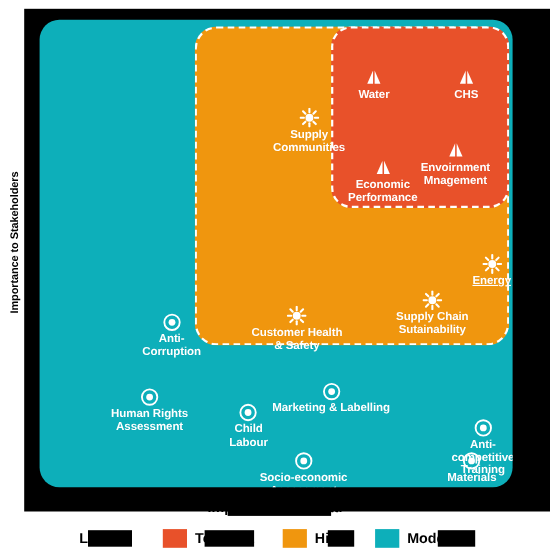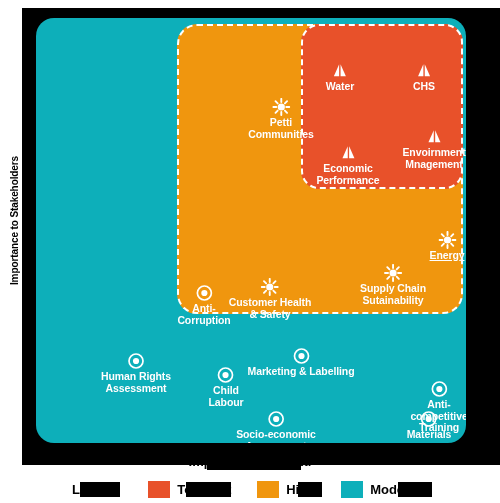--- a/index.html
+++ b/index.html
@@ -101,21 +101,21 @@
 </head>
 <body>
 
 <div id="backdrop"></div>
 
 <div id="plot">
 
   <div id="zone-high"></div>
   <div id="zone-top"></div>
 
-  <div class="marker" style="left:120px;top:243px;margin-left:48px;">
+  <div class="marker" style="left:120px;top:243px;">
     <span class="glyph">
       <svg viewBox="0 0 18 18" width="18" height="18">
           <circle cx="9" cy="9" r="7" fill="none" stroke="#fff" stroke-width="1.7"></circle>
           <circle cx="9" cy="9" r="3.1" fill="#fff"></circle>
         </svg>
     </span>
     <span class="label">Anti-
 Corruption</span>
   </div>
 
@@ -192,21 +192,21 @@
             <line x1="9" y1="14" x2="9" y2="17.1"></line>
           <line x1="0.9" y1="9" x2="4" y2="9"></line>
             <line x1="14" y1="9" x2="17.1" y2="9"></line>
           <line x1="3.2" y1="3.2" x2="5.4" y2="5.4"></line>
             <line x1="12.6" y1="12.6" x2="14.8" y2="14.8"></line>
           <line x1="14.8" y1="3.2" x2="12.6" y2="5.4"></line>
             <line x1="5.4" y1="12.6" x2="3.2" y2="14.8"></line>
         </g>
       </svg>
     </span>
-    <span class="label">Petti
+    <span class="label">Supply
 Communities</span>
   </div>
 
 
 
   <div class="marker" style="left:411px;top:190px;text-decoration:underline;">
     <span class="glyph">
       <svg viewBox="0 0 18 18" width="18" height="18">
         <circle cx="9" cy="9" r="3.6" fill="#fff"></circle>
         <g stroke="#fff" stroke-width="1.9" stroke-linecap="round">
@@ -277,21 +277,21 @@
   <div class="marker" style="left:388px;top:21px;">
     <span class="glyph">
       <svg viewBox="0 0 18 18" width="18" height="18">
         <path d="M8.3 2.2 L3.0 14.2 L8.3 14.2 Z" fill="#fff"></path>
         <path d="M9.7 2.2 L15.0 14.2 L9.7 14.2 Z" fill="#fff"></path>
       </svg>
     </span>
     <span class="label">CHS</span>
   </div>
 
-  <div class="marker" style="left:378px;top:87px;margin-left:20px;">
+  <div class="marker" style="left:378px;top:87px;">
     <span class="glyph">
       <svg viewBox="0 0 18 18" width="18" height="18">
         <path d="M8.3 2.2 L3.0 14.2 L8.3 14.2 Z" fill="#fff"></path>
         <path d="M9.7 2.2 L15.0 14.2 L9.7 14.2 Z" fill="#fff"></path>
       </svg>
     </span>
     <span class="label">Envoirnment
 Mnagement</span>
   </div>
 

